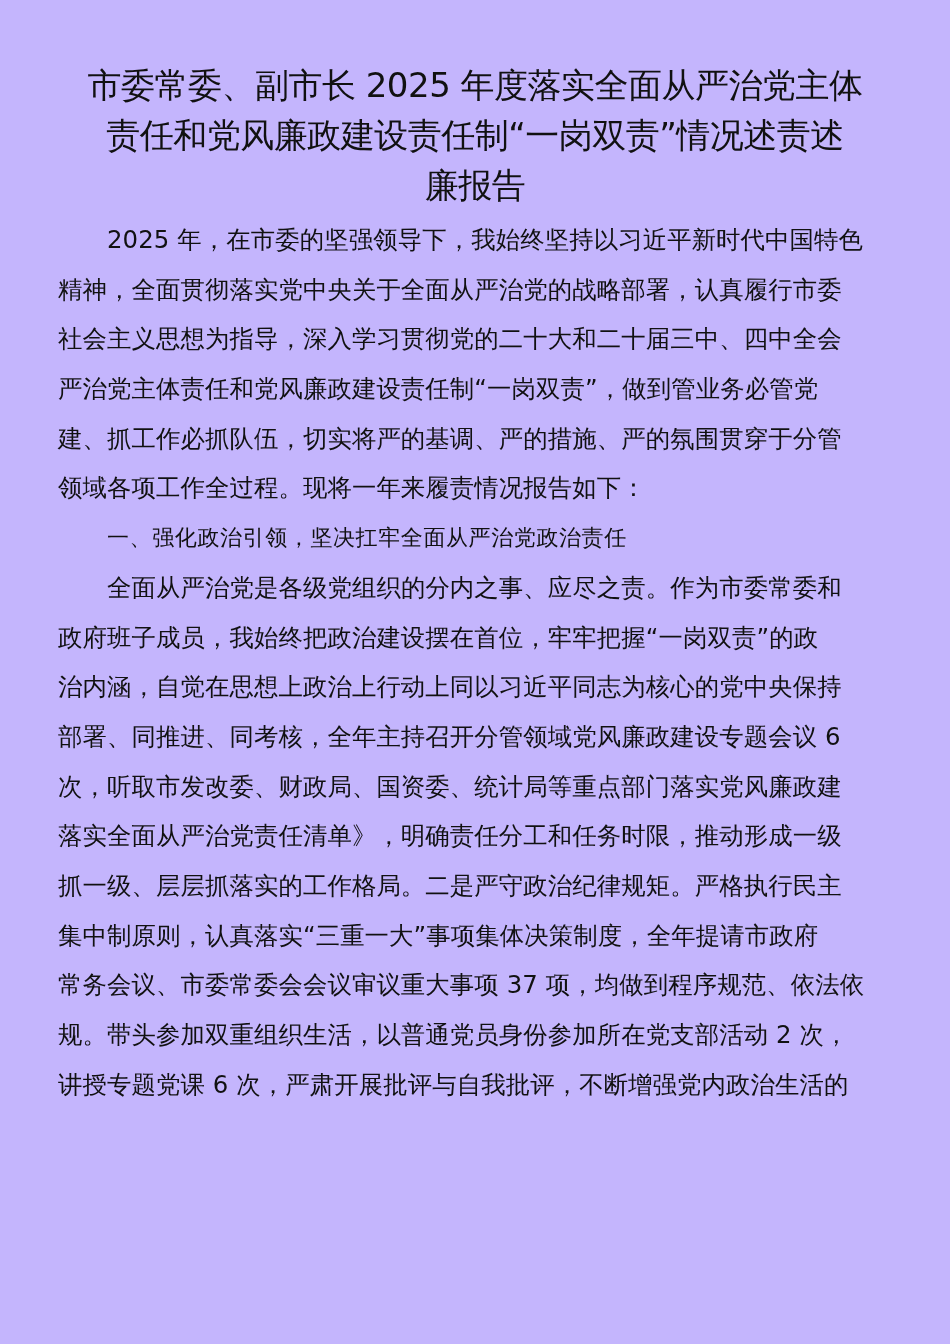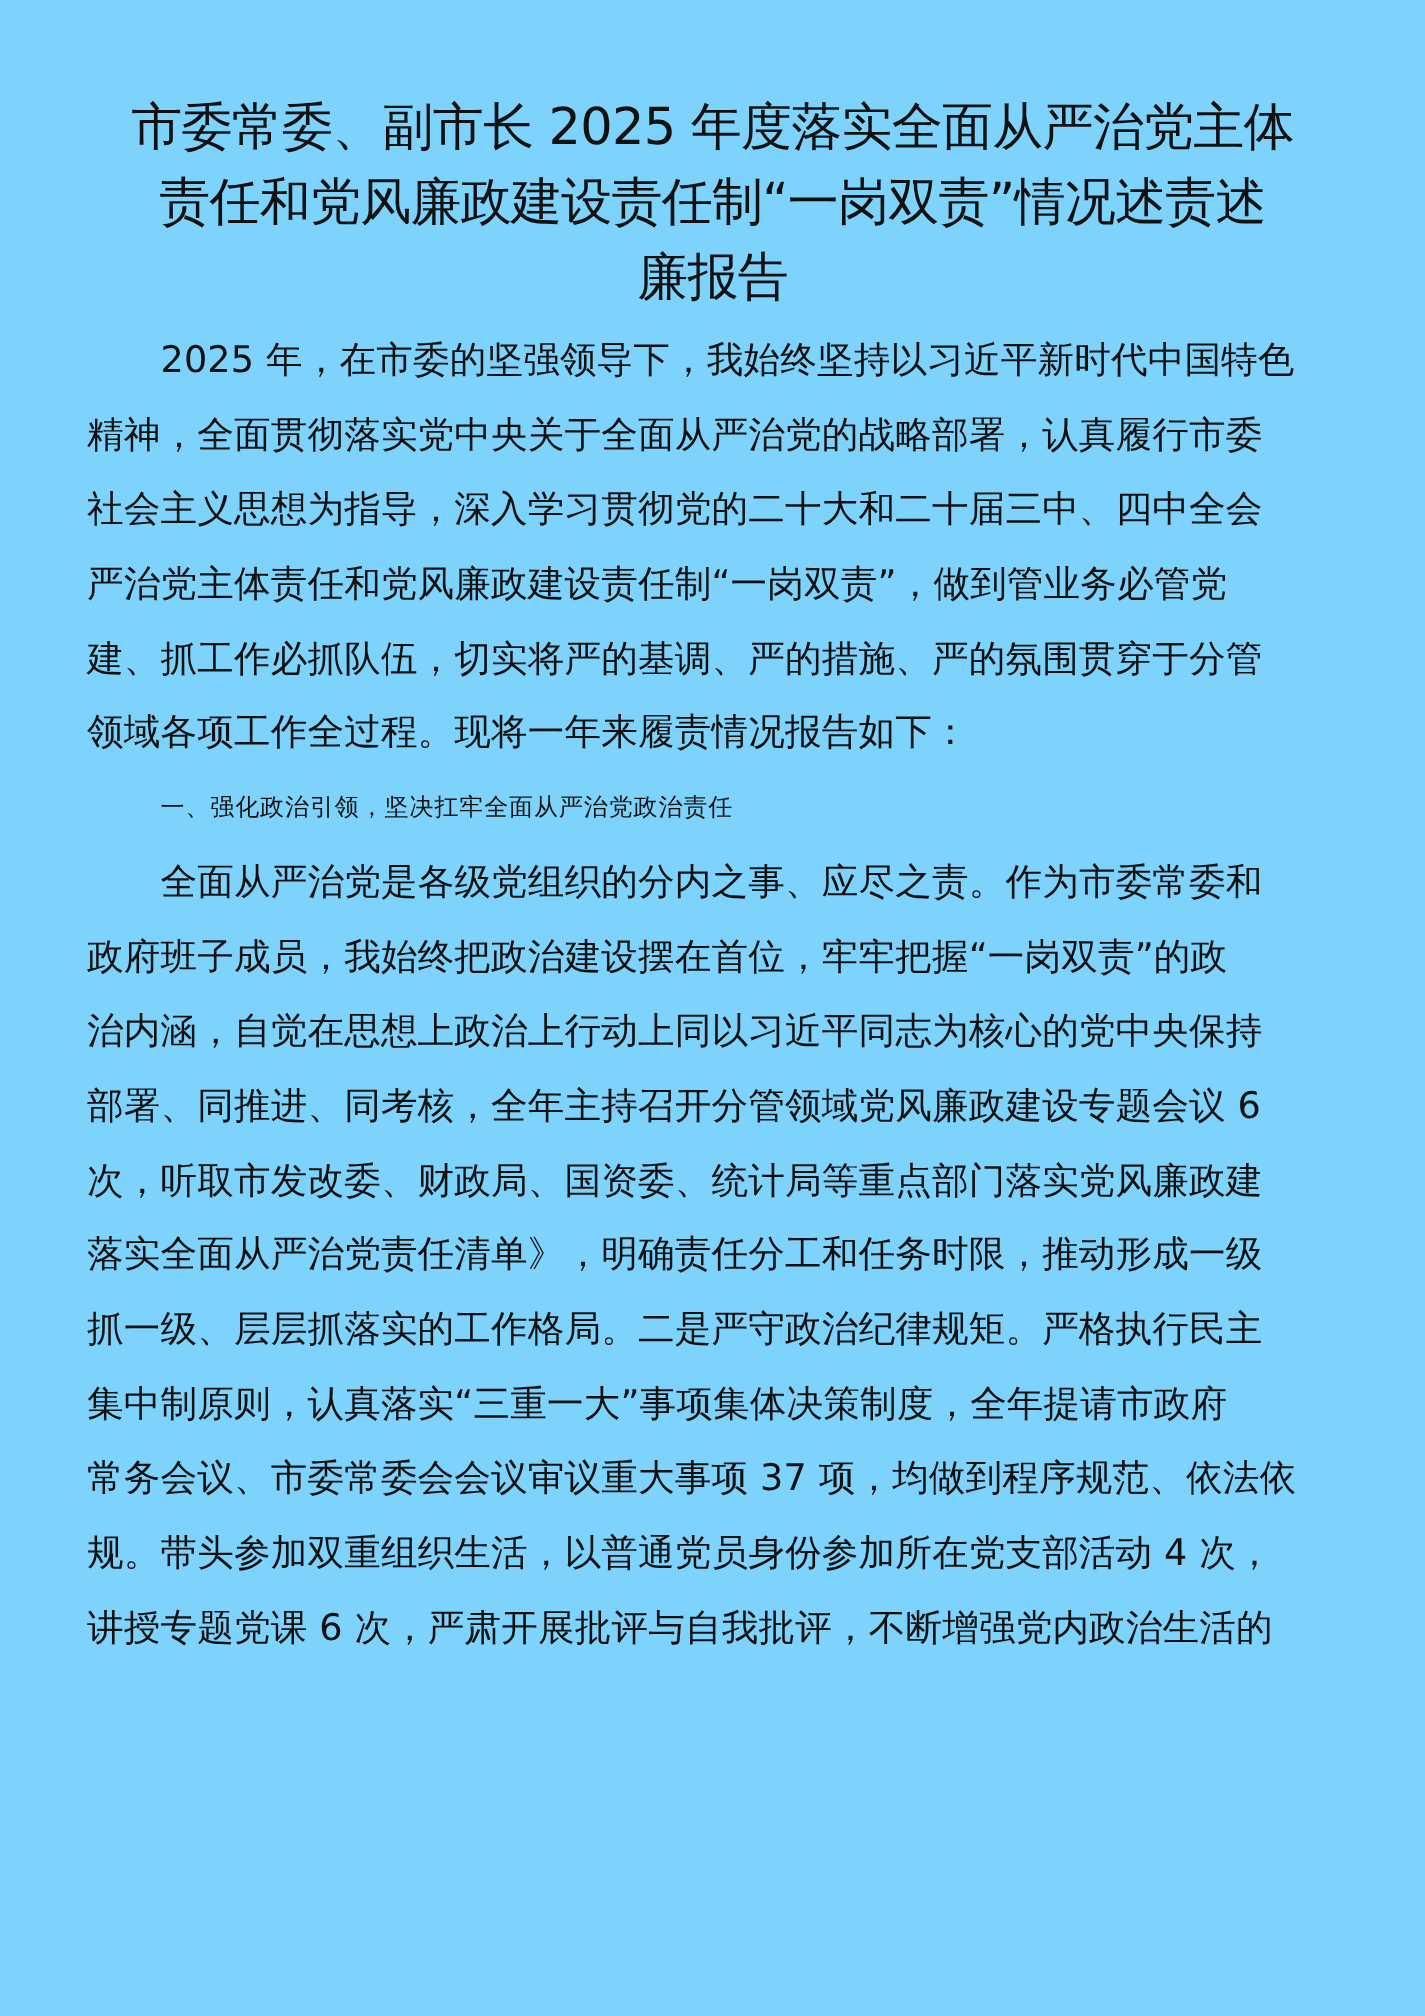--- a/index.html
+++ b/index.html
@@ -13,21 +13,21 @@
     overflow: hidden;
     position: relative;
     font-family: "DejaVu Sans", "Liberation Sans", sans-serif;
     color: #111111;
   }
   .page {
     position: absolute;
     left: 0; top: 0;
     width: 950px;
     height: 1344px;
-    background: #7dd3fc;
+    background: #c4b5fd;
   }
   .title {
     position: absolute;
     left: 58px;
     top: 60px;
     width: 834px;
     text-align: center;
     font-size: 34px;
     line-height: 50px;
     letter-spacing: -0.5px;
@@ -51,21 +51,21 @@
     white-space: nowrap;
     overflow: visible;
     color: #111111;
     letter-spacing: 0.1px;
   }
   .line.indent {
     padding-left: 49px;
   }
   .line.heading {
     font-family: "DejaVu Serif", "Liberation Serif", serif;
-    font-size: 16px;
+    font-size: 22px;
     letter-spacing: 0.6px;
   }
 </style>
 </head>
 <body>
 
 <div class="page">
 
   <div class="title">
     <span class="tline">市委常委、副市长 2025 年度落实全面从严治党主体</span>
@@ -91,18 +91,18 @@
     <div>
       <span class="line indent">全面从严治党是各级党组织的分内之事、应尽之责。作为市委常委和</span>
       <span class="line">政府班子成员，我始终把政治建设摆在首位，牢牢把握“一岗双责”的政</span>
       <span class="line">治内涵，自觉在思想上政治上行动上同以习近平同志为核心的党中央保持</span>
       <span class="line">部署、同推进、同考核，全年主持召开分管领域党风廉政建设专题会议 6</span>
       <span class="line">次，听取市发改委、财政局、国资委、统计局等重点部门落实党风廉政建</span>
       <span class="line">落实全面从严治党责任清单》，明确责任分工和任务时限，推动形成一级</span>
       <span class="line">抓一级、层层抓落实的工作格局。二是严守政治纪律规矩。严格执行民主</span>
       <span class="line">集中制原则，认真落实“三重一大”事项集体决策制度，全年提请市政府</span>
       <span class="line">常务会议、市委常委会会议审议重大事项 37 项，均做到程序规范、依法依</span>
-      <span class="line">规。带头参加双重组织生活，以普通党员身份参加所在党支部活动 4 次，</span>
+      <span class="line">规。带头参加双重组织生活，以普通党员身份参加所在党支部活动 2 次，</span>
       <span class="line">讲授专题党课 6 次，严肃开展批评与自我批评，不断增强党内政治生活的</span>
     </div>
 
   </div>
 </div>
 
 </body></html>

